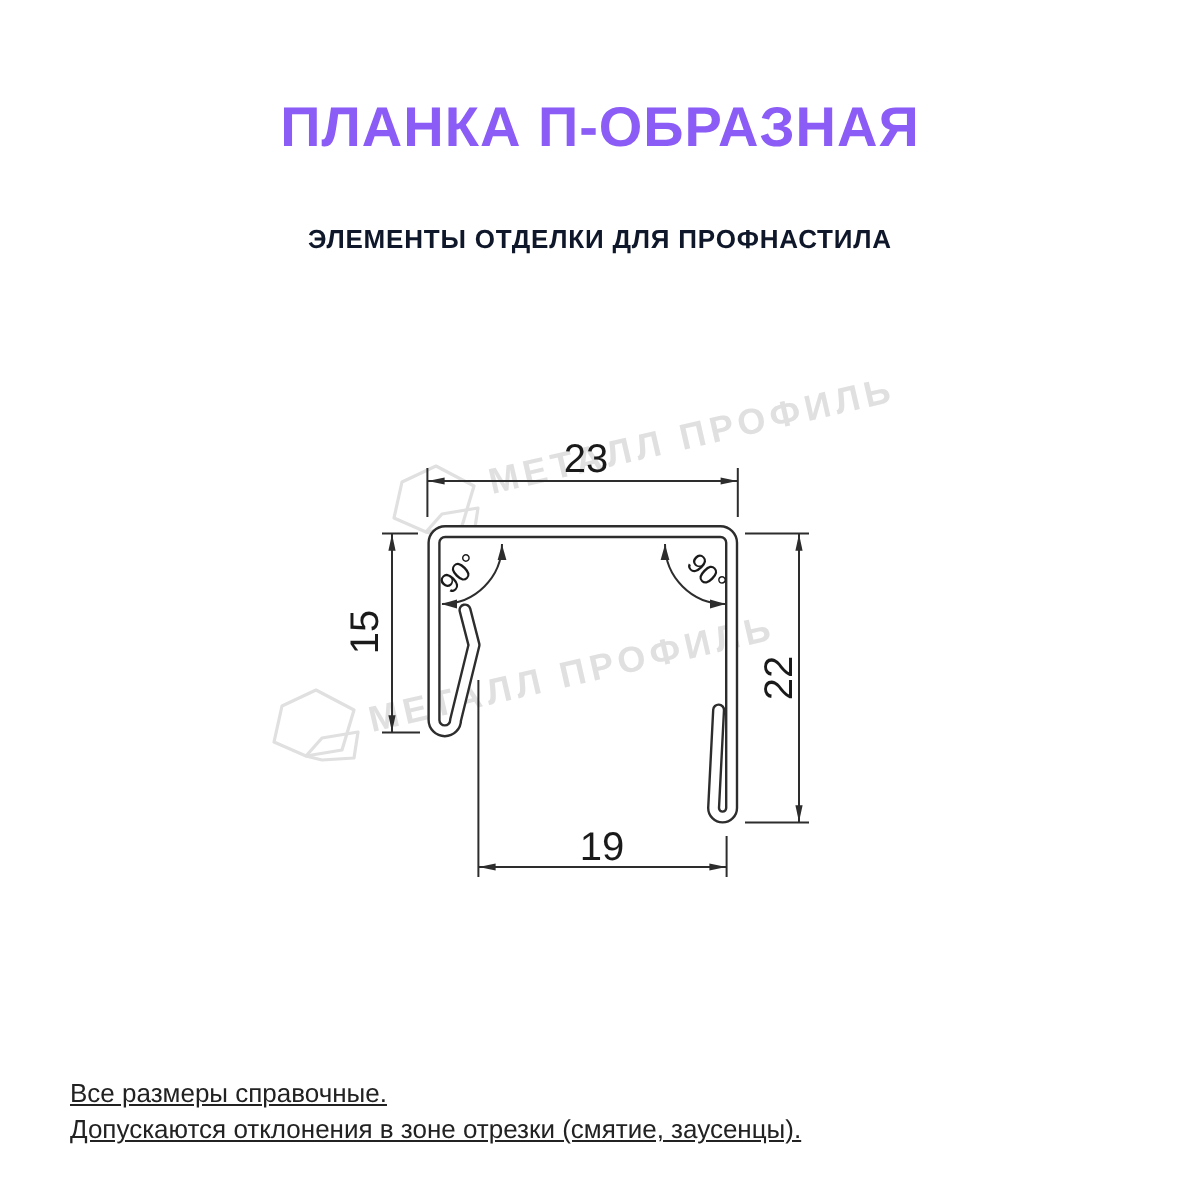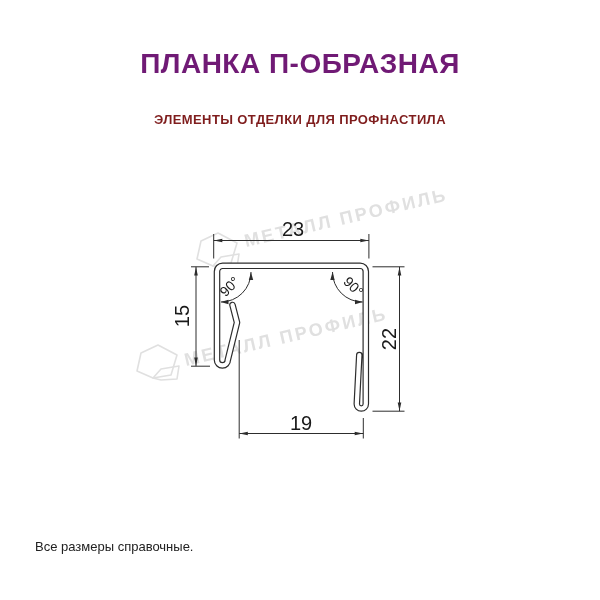--- a/index.html
+++ b/index.html
@@ -3,29 +3,29 @@
 <meta charset="utf-8">
 <style>
   html,body{margin:0;padding:0;}
   body{
     width:600px;height:600px;position:relative;background:#ffffff;
     font-family:"Liberation Sans",sans-serif;overflow:hidden;
   }
   .title-block{
     position:absolute;top:49px;left:0;width:600px;text-align:center;
     font-weight:800;font-size:28px;line-height:30px;letter-spacing:.5px;
-    color:#701a75;
+    color:#8b5cf6;
   }
   .subtitle{
     position:absolute;top:112px;left:0;width:600px;text-align:center;
-    font-weight:700;font-size:13px;letter-spacing:.4px;color:#7f1d1d;
+    font-weight:700;font-size:13px;letter-spacing:.4px;color:#0f172a;
   }
   .footer{
     position:absolute;left:35px;top:538px;
-    font-size:13px;line-height:18px;color:#222222;
+    font-size:13px;line-height:18px;color:#222222;text-decoration:underline;
   }
   svg{position:absolute;left:0;top:0;}
   svg text{font-family:"Liberation Sans",sans-serif;}
   .dim-text{font-size:20px;}
   .angle-text{font-size:14px;}
   .wm-text{font-size:18px;font-weight:700;letter-spacing:2.5px;}
 </style>
 </head>
 <body>
 
@@ -105,13 +105,14 @@
     <text class="dim-text" x="189" y="316" transform="rotate(-90 189 316)">15</text>
     <text class="dim-text" x="396" y="339" transform="rotate(-90 396 339)">22</text>
     <text class="dim-text" x="301" y="430">19</text>
     <text class="angle-text" x="233" y="290" transform="rotate(-45 233 290)">90°</text>
     <text class="angle-text" x="350" y="290" transform="rotate(45 350 290)">90°</text>
   </g>
 </svg>
 
 <div class="footer">
   <div>Все размеры справочные.</div>
+  <div>Допускаются отклонения в зоне отрезки (смятие, заусенцы).</div>
 </div>
 
 </body></html>

